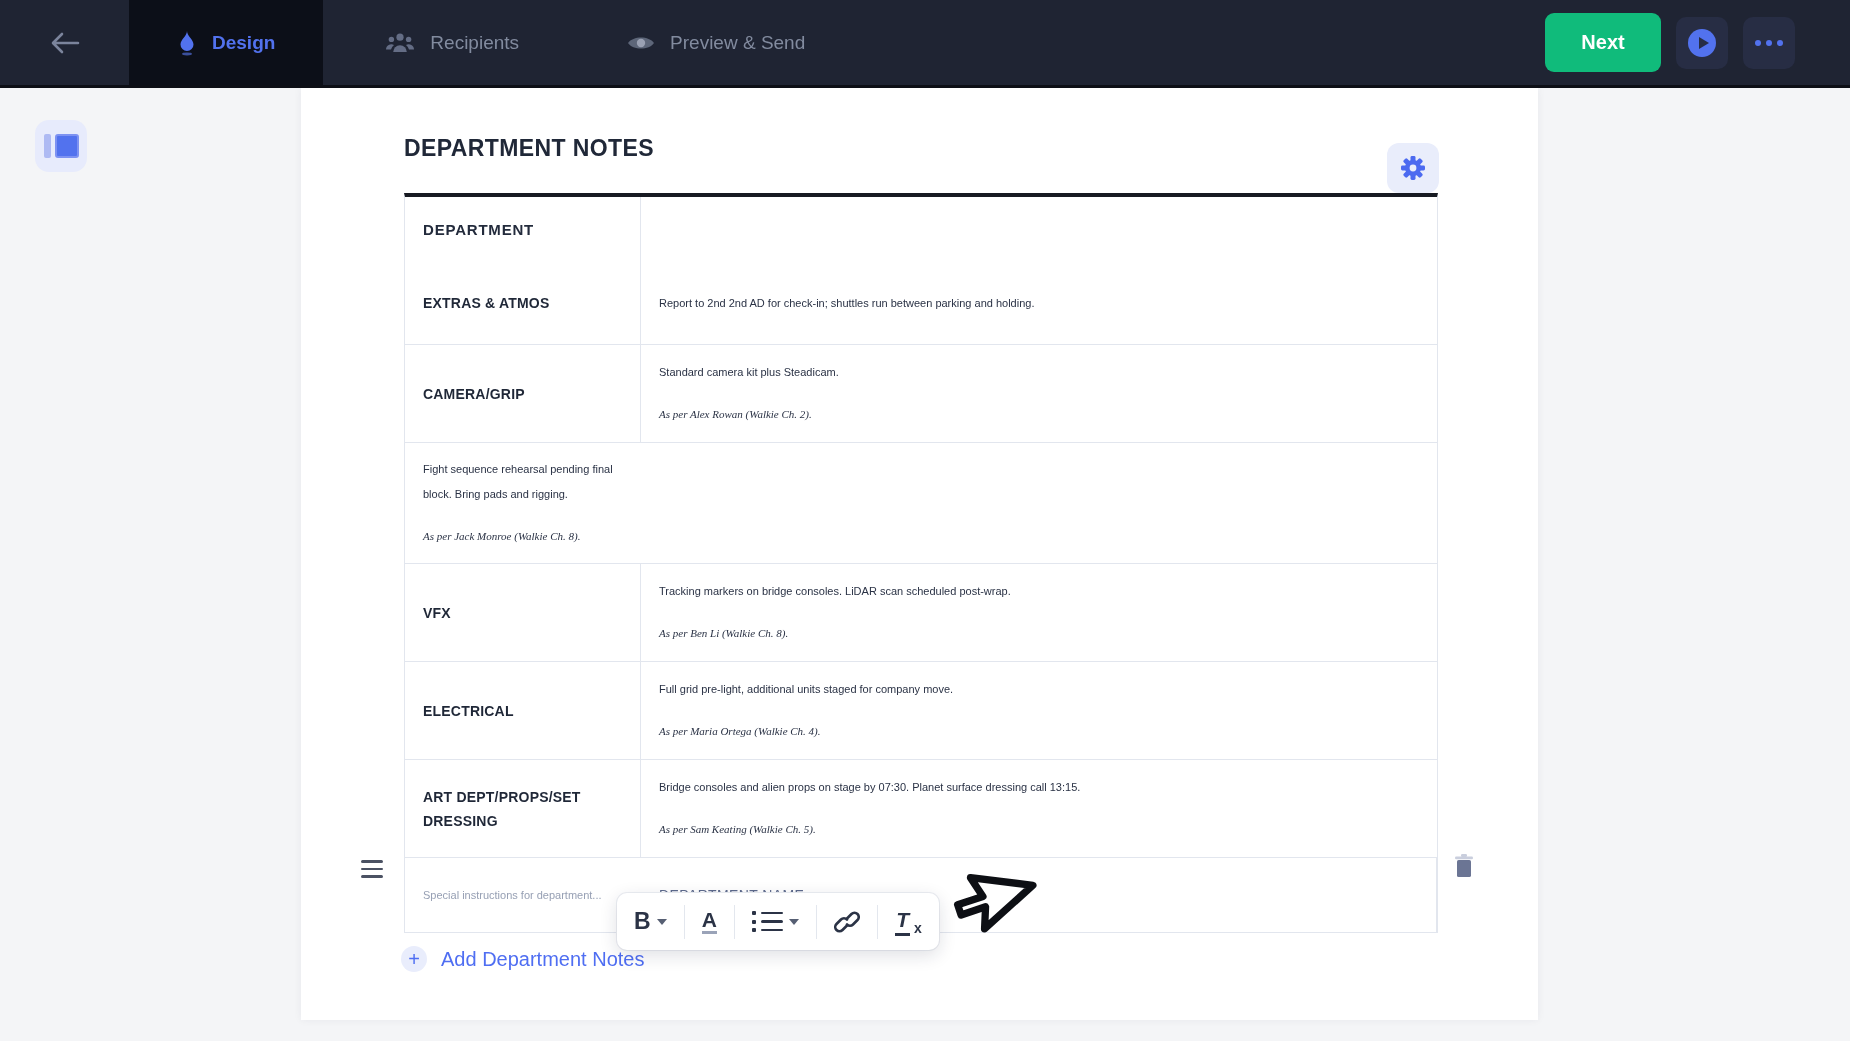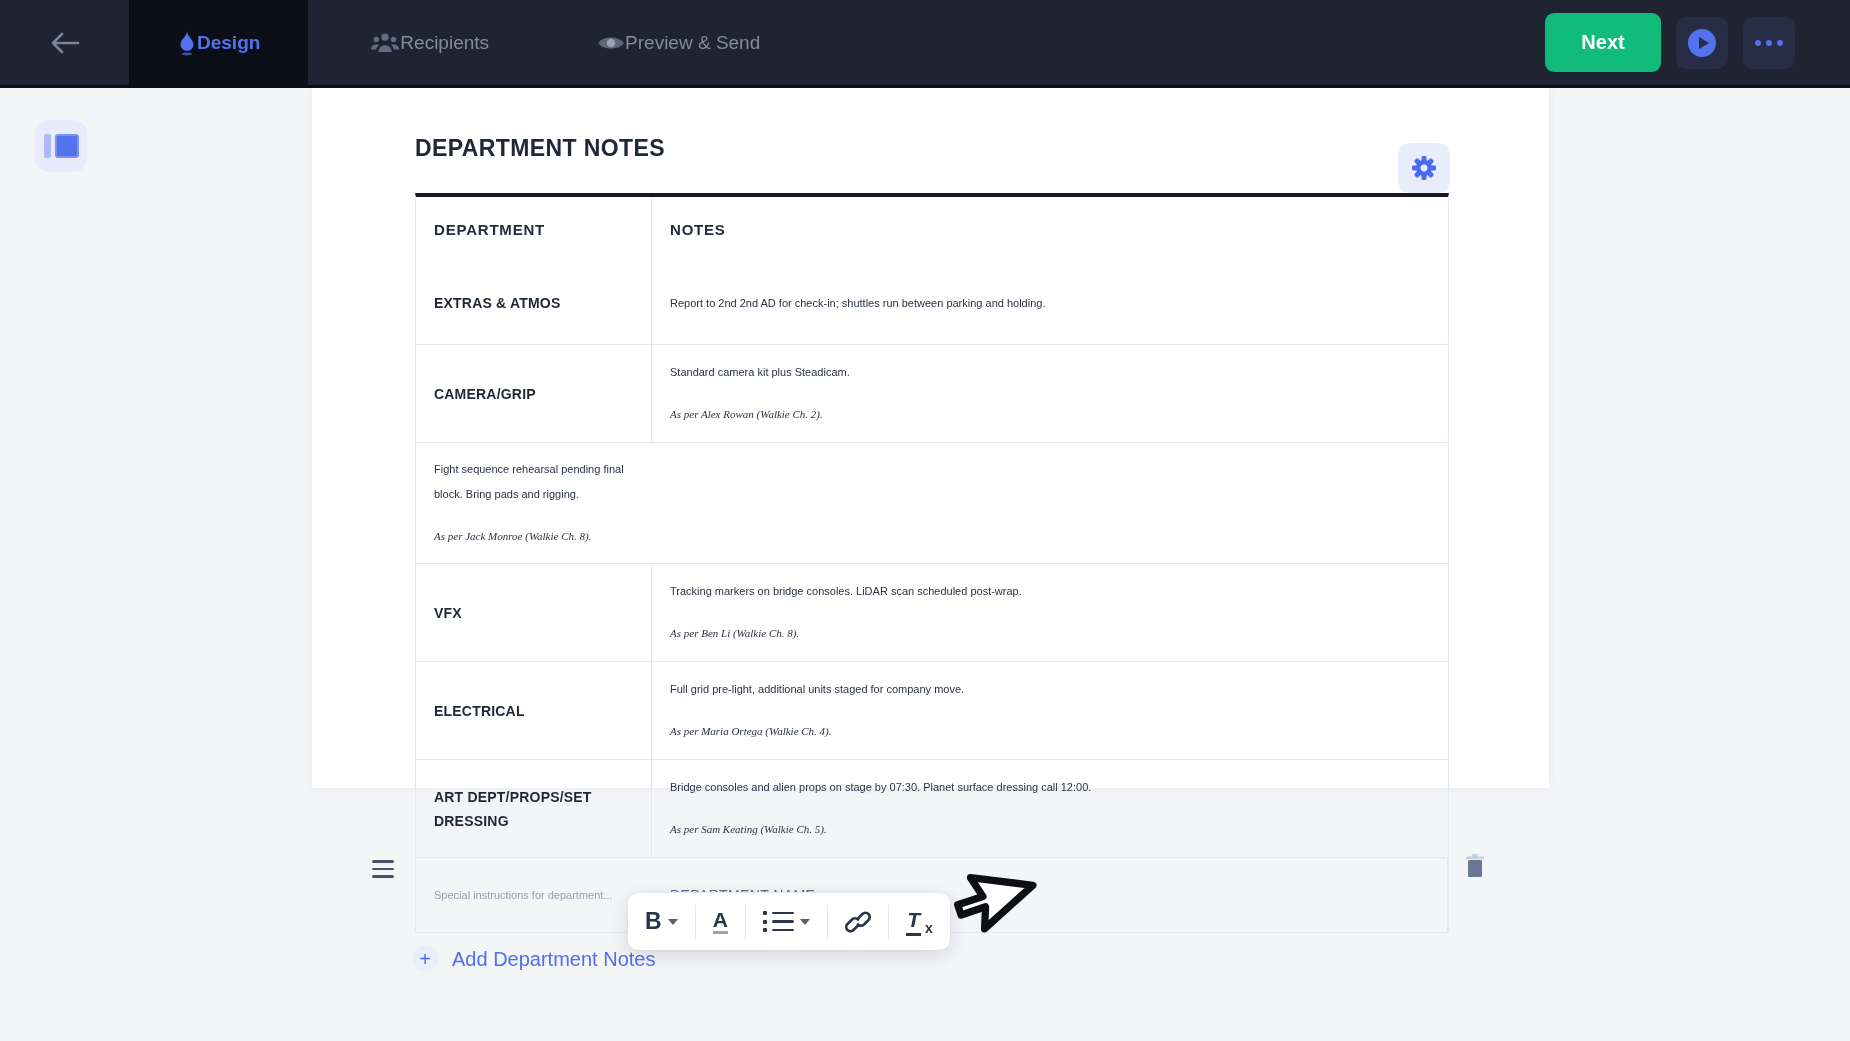--- a/index.html
+++ b/index.html
@@ -3,37 +3,37 @@
 <meta charset="utf-8">
 <style>
   * { margin:0; padding:0; box-sizing:border-box; }
   html,body { width:1850px; height:1041px; overflow:hidden; }
   body { font-family:"Liberation Sans", sans-serif; background:#f4f5f7; position:relative; }
 
   
   .topbar{position:absolute;top:0;left:0;width:1850px;height:88px;background:#1f2433;
           display:flex;align-items:stretch;border-bottom:3px solid #0d0f16;z-index:30;}
   .back-btn{width:129px;display:flex;align-items:center;justify-content:center;cursor:pointer;}
-  .tab{display:flex;align-items:center;gap:0;font-size:19px;color:#828b9f;padding:0 34px;cursor:pointer;text-align:center;}
+  .tab{display:flex;align-items:center;gap:15px;font-size:19px;color:#828b9f;padding:0 34px;cursor:pointer;text-align:center;}
   .tab.active{background:#0c0f18;color:#5272ee;font-weight:700;padding:0 48px;}
   .tab .ticon{display:flex;align-items:center;}
   .tab + .tab{margin-left:6px;}
   .topbar-right{margin-left:auto;display:flex;align-items:center;gap:15px;padding-right:55px;padding-left:48px;}
   .next-btn{width:116px;height:59px;background:#10bb7b;color:#fff;font-size:20px;font-weight:700;
             border:none;border-radius:9px;cursor:pointer;display:flex;align-items:center;justify-content:center;}
   .sq-btn{width:52px;height:52px;border-radius:10px;background:#272d44;border:none;cursor:pointer;
           display:flex;align-items:center;justify-content:center;}
   .play-circle{width:28px;height:28px;border-radius:50%;background:#5272ee;position:relative;}
   .play-circle::after{content:"";position:absolute;left:11px;top:8px;border-left:10px solid #272d44;
           border-top:6px solid transparent;border-bottom:6px solid transparent;}
   .dots{display:flex;gap:5px;}
   .dots i{width:6px;height:6px;border-radius:50%;background:#5272ee;display:block;}
 
   
-  .canvas{position:absolute;left:312px;top:88px;width:1237px;height:700px;background:#ffffff;
+  .canvas{position:absolute;left:301px;top:88px;width:1237px;height:932px;background:#ffffff;
           box-shadow:0 0 8px rgba(25,35,60,.06);}
   .panel-toggle{position:absolute;left:35px;top:120px;width:52px;height:52px;border-radius:14px;
           background:#e7ebfc;border:none;cursor:pointer;display:flex;align-items:center;justify-content:center;gap:4px;z-index:5;}
   .panel-toggle .bar{width:7px;height:24px;border-radius:2px;background:#aebaf3;}
   .panel-toggle .box{width:24px;height:24px;border-radius:3px;background:#5272ee;border:2px solid #7d92f2;}
 
   .section-title{position:absolute;left:103px;top:47px;font-size:23px;font-weight:700;color:#202838;letter-spacing:.4px;}
   .gear-btn{position:absolute;left:1086px;top:55px;width:52px;height:50px;border-radius:12px;background:#e9edfb;
           border:none;cursor:pointer;display:flex;align-items:center;justify-content:center;}
 
@@ -162,21 +162,20 @@
         <rect x="11.5" y="2" width="5" height="24" rx="1.4" transform="rotate(135 14 14)"></rect>
         <circle cx="14" cy="14" r="8"></circle>
       </g>
       <circle cx="14" cy="14" r="3.4" fill="#e9edfb"></circle>
     </svg>
   </button>
 
   <section class="dtable">
     <div class="trow thead-row">
       <div class="cell dept">DEPARTMENT</div>
-      <div class="cell notes">NOTES</div>
     </div>
 
     <div>
         <div class="trow body-row single">
           <div class="cell dept">EXTRAS &amp; ATMOS</div>
           <div class="cell notes">
             <div class="note-main">Report to 2nd 2nd AD for check-in; shuttles run between parking and holding.</div>
           </div>
         </div>
         <div class="trow body-row">
@@ -202,21 +201,21 @@
         <div class="trow body-row">
           <div class="cell dept">ELECTRICAL</div>
           <div class="cell notes">
             <div class="note-main">Full grid pre-light, additional units staged for company move.</div>
             <div class="note-sub">As per Maria Ortega (Walkie Ch. 4).</div>
           </div>
         </div>
         <div class="trow body-row">
           <div class="cell dept">ART DEPT/PROPS/SET DRESSING</div>
           <div class="cell notes">
-            <div class="note-main">Bridge consoles and alien props on stage by 07:30. Planet surface dressing call 12:00.</div>
+            <div class="note-main">Bridge consoles and alien props on stage by 07:30. Planet surface dressing call 13:15.</div>
             <div class="note-sub">As per Sam Keating (Walkie Ch. 5).</div>
           </div>
         </div>
       </div>
 
     <div class="trow new-row">
       <div class="cell notes">Special instructions for department...</div>
       <div class="cell dept">DEPARTMENT NAME...</div>
     </div>
   </section>

